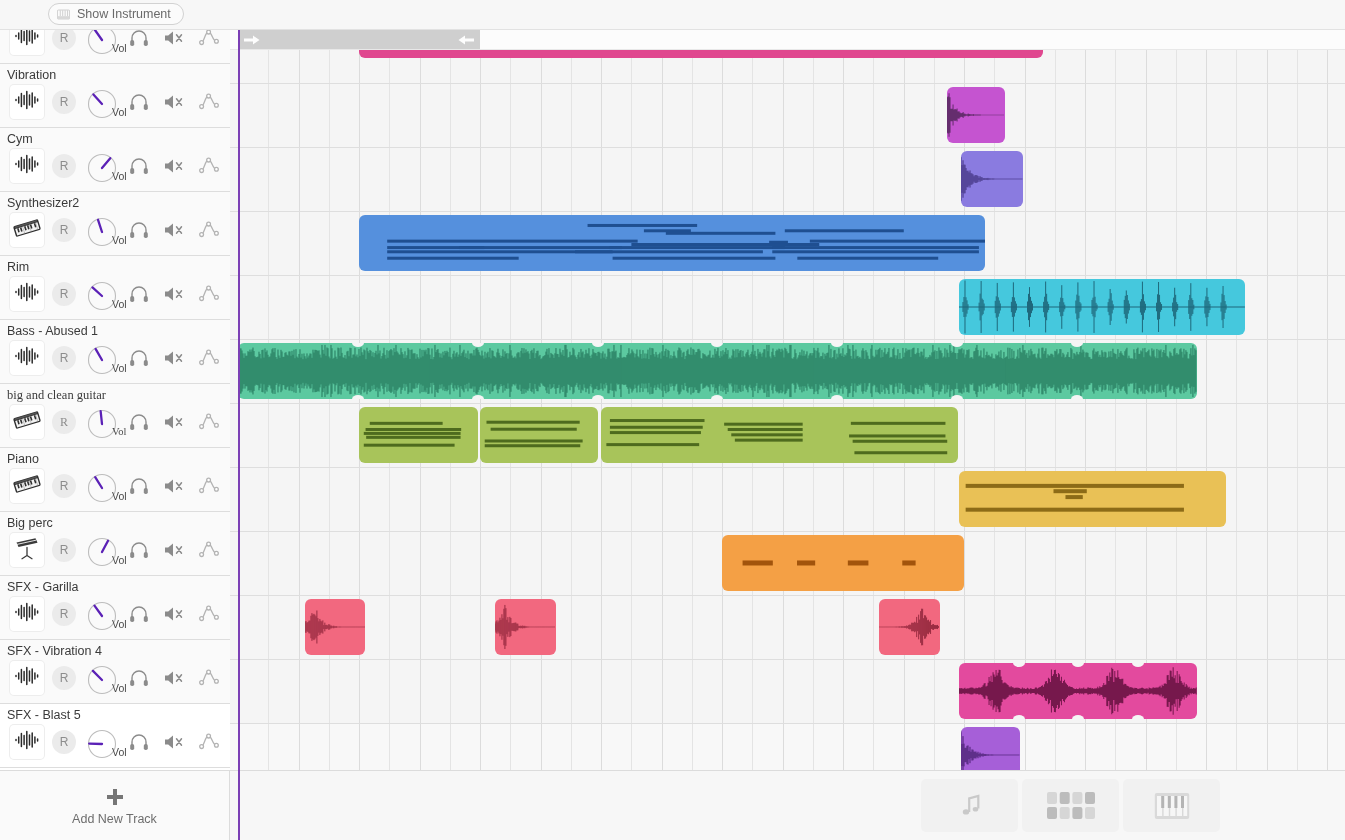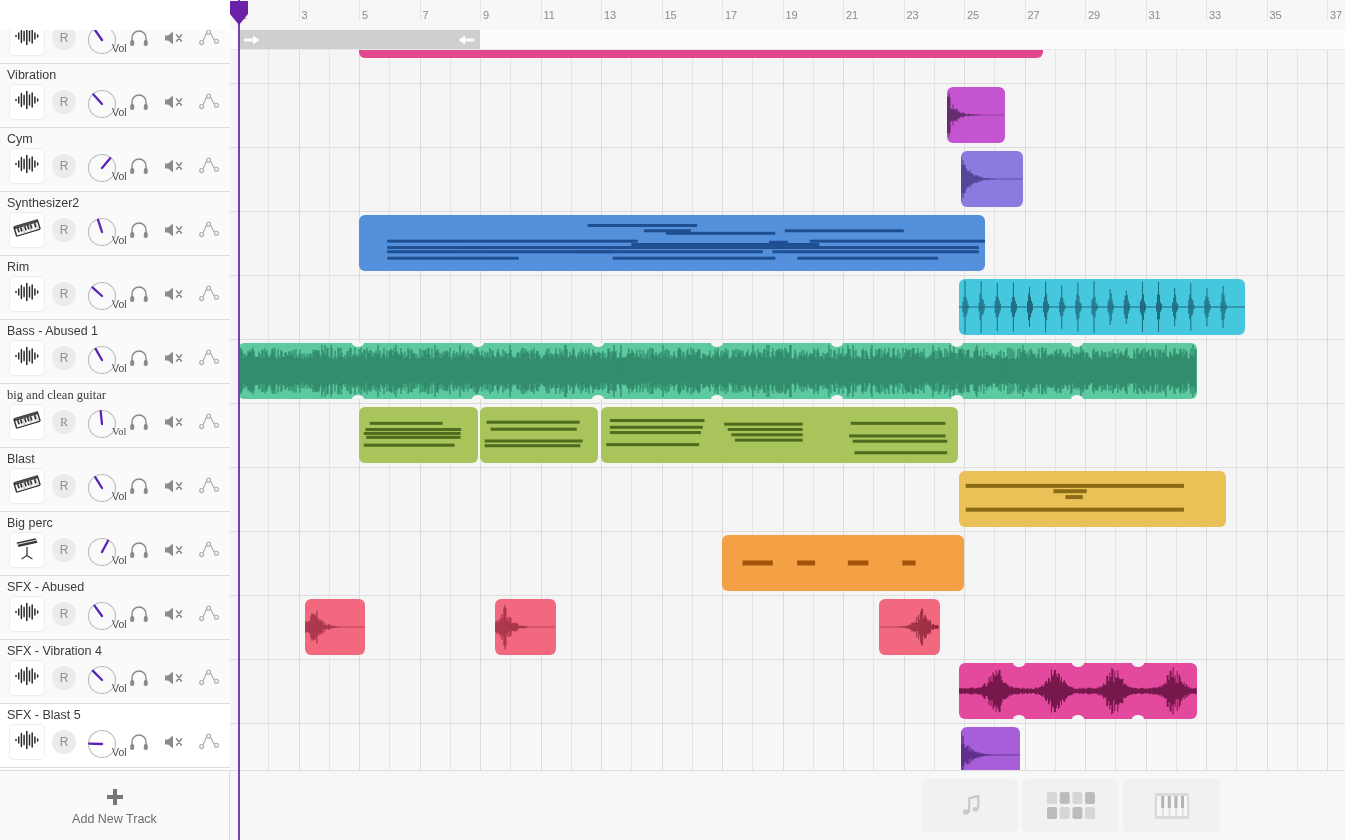--- a/index.html
+++ b/index.html
@@ -126,20 +126,32 @@
   .bb-btn {
     width:97px; height:53px; background:#f1f1f1; border-radius:5px;
     display:flex; align-items:center; justify-content:center; cursor:pointer;
   }
 </style>
 </head>
 <body>
 
 <div id="app">
 
+  <div class="topbar">
+    <div class="topbar-left">
+      <div class="show-instrument">
+        <svg class="si-icon" viewBox="0 0 16 12">
+          <rect x="0.5" y="0.5" width="15" height="11" rx="1" fill="none" stroke="#9a9a9a"></rect>
+          <path d="M4 1v7M7 1v7M10 1v7M13 1v7" stroke="#9a9a9a" stroke-width="1"></path>
+          <rect x="0.5" y="8" width="15" height="3.5" fill="#bdbdbd"></rect>
+        </svg>
+        <span>Show Instrument</span>
+      </div>
+    </div>
+  </div>
 
   <div class="ruler" id="ruler">
       <div class="gridline ruler-tick" style="left: 8px;"></div>
       <div class="ruler-num" style="left: 8px;">1</div>
       <div class="gridline ruler-tick" style="left: 68.5px;"></div>
       <div class="ruler-num" style="left: 68.5px;">3</div>
       <div class="gridline ruler-tick" style="left: 129px;"></div>
       <div class="ruler-num" style="left: 129px;">5</div>
       <div class="gridline ruler-tick" style="left: 189.5px;"></div>
       <div class="ruler-num" style="left: 189.5px;">7</div>
@@ -451,21 +463,21 @@
             </svg></div>
          <div class="auto-btn"><svg width="22" height="22" viewBox="0 0 22 22" fill="none" stroke="#b3b3b3" stroke-width="1.3">
   <path d="M2.5 15.5C5 15.5 6 5 9.5 5s4 9 7.5 9"></path>
   <circle cx="2.6" cy="15.6" r="1.9" fill="#fff"></circle>
               <circle cx="9.6" cy="5.1" r="1.9" fill="#fff"></circle>
   <circle cx="17.4" cy="14.2" r="1.9" fill="#fff"></circle>
             </svg></div>
        </div>
       </div>
       <div class="hdr" style="height: 64px;">
-        <div class="hdr-name">Blast</div>
+        <div class="hdr-name">Piano</div>
         <div class="hdr-ctrls">
          <div class="inst-btn">
            <span><svg width="30" height="22" viewBox="0 0 30 22">
                 <g transform="rotate(-17 15 11)">
       <rect x="2" y="5.5" width="26" height="11" rx="1.6" fill="#2f2f2f"></rect>
       <rect x="3.4" y="8.6" width="23.2" height="6.8" fill="#f3f3f3"></rect>
       <g fill="#2f2f2f">
                     <rect x="5.3" y="8.6" width="1.6" height="4.2"></rect>
                     <rect x="8.3" y="8.6" width="1.6" height="4.2"></rect>
       <rect x="12.6" y="8.6" width="1.6" height="4.2"></rect>
@@ -536,21 +548,21 @@
             </svg></div>
          <div class="auto-btn"><svg width="22" height="22" viewBox="0 0 22 22" fill="none" stroke="#b3b3b3" stroke-width="1.3">
   <path d="M2.5 15.5C5 15.5 6 5 9.5 5s4 9 7.5 9"></path>
   <circle cx="2.6" cy="15.6" r="1.9" fill="#fff"></circle>
               <circle cx="9.6" cy="5.1" r="1.9" fill="#fff"></circle>
   <circle cx="17.4" cy="14.2" r="1.9" fill="#fff"></circle>
             </svg></div>
        </div>
       </div>
       <div class="hdr" style="height: 64px;">
-        <div class="hdr-name">SFX - Abused</div>
+        <div class="hdr-name">SFX - Garilla</div>
         <div class="hdr-ctrls">
          <div class="inst-btn">
            <span><svg width="26" height="20" viewBox="0 0 26 20">
                 <g stroke="#2b2b2b" stroke-width="1.5" stroke-linecap="round">
       <path d="M2 9.5v1M4.7 7v6M7.4 3.5v13M10.1 5.5v9M12.8 1.5v17M15.5 5v10M18.2 3v14M20.9 7v6M23.6 9v2"></path>
                 </g>
               </svg></span>
           </div>
          <div class="rec-btn">R</div>
          <div class="vol-knob"><svg width="42" height="34" viewBox="0 0 42 34">

